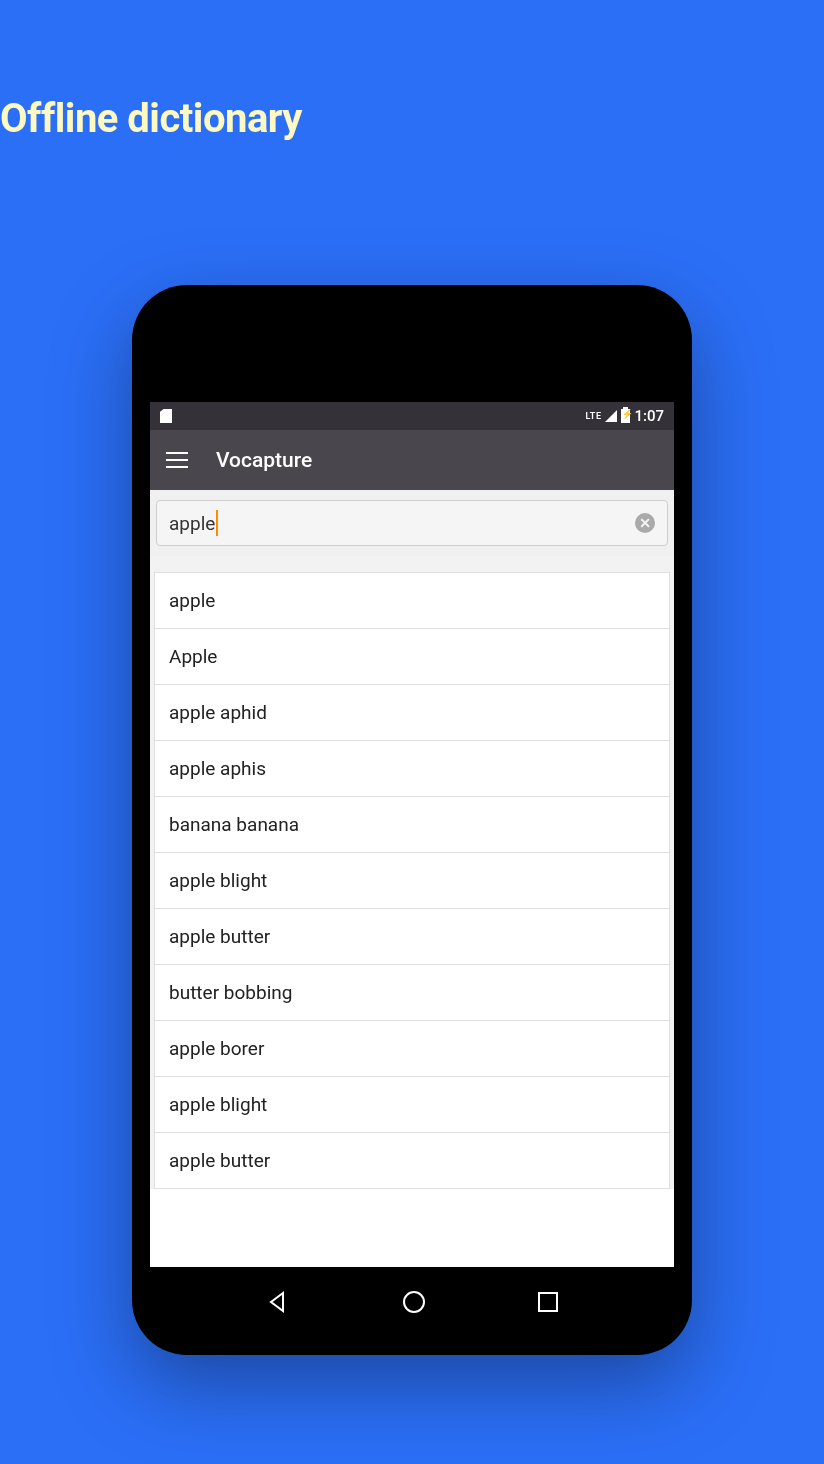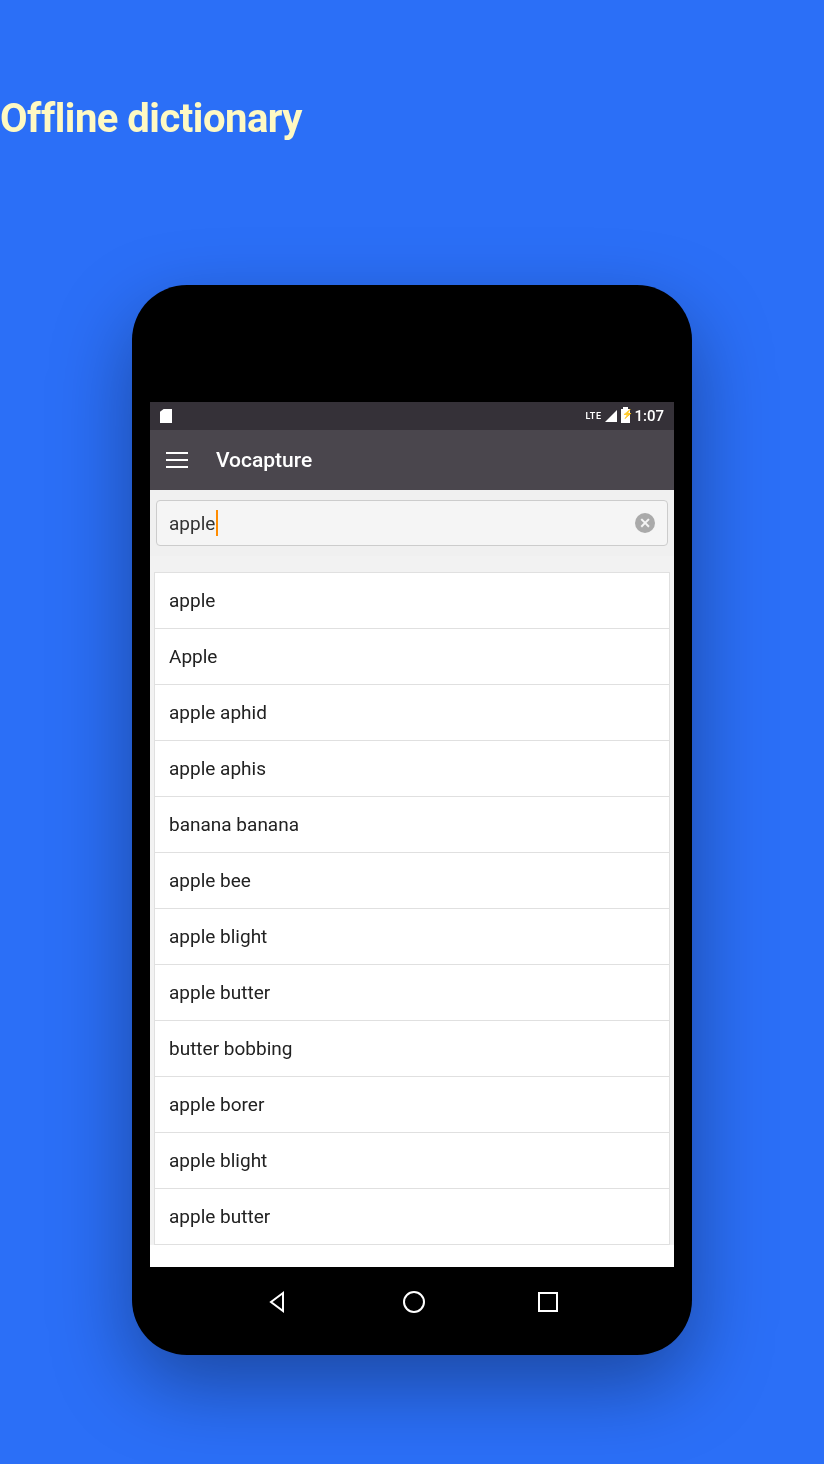--- a/index.html
+++ b/index.html
@@ -300,21 +300,20 @@
           <div class="clear-btn">✕</div>
         </div>
       </div>
 
       <div class="results" id="results-list">
           <div class="result-item">apple</div>
           <div class="result-item">Apple</div>
           <div class="result-item">apple aphid</div>
           <div class="result-item">apple aphis</div>
           <div class="result-item">banana banana</div>
-          <div class="result-item">apple bee</div>
           <div class="result-item">apple blight</div>
           <div class="result-item">apple butter</div>
           <div class="result-item">butter bobbing</div>
           <div class="result-item">apple borer</div>
           <div class="result-item">apple blight</div>
           <div class="result-item">apple butter</div>
         </div>
 
     </div>
     <div class="nav-bar">

